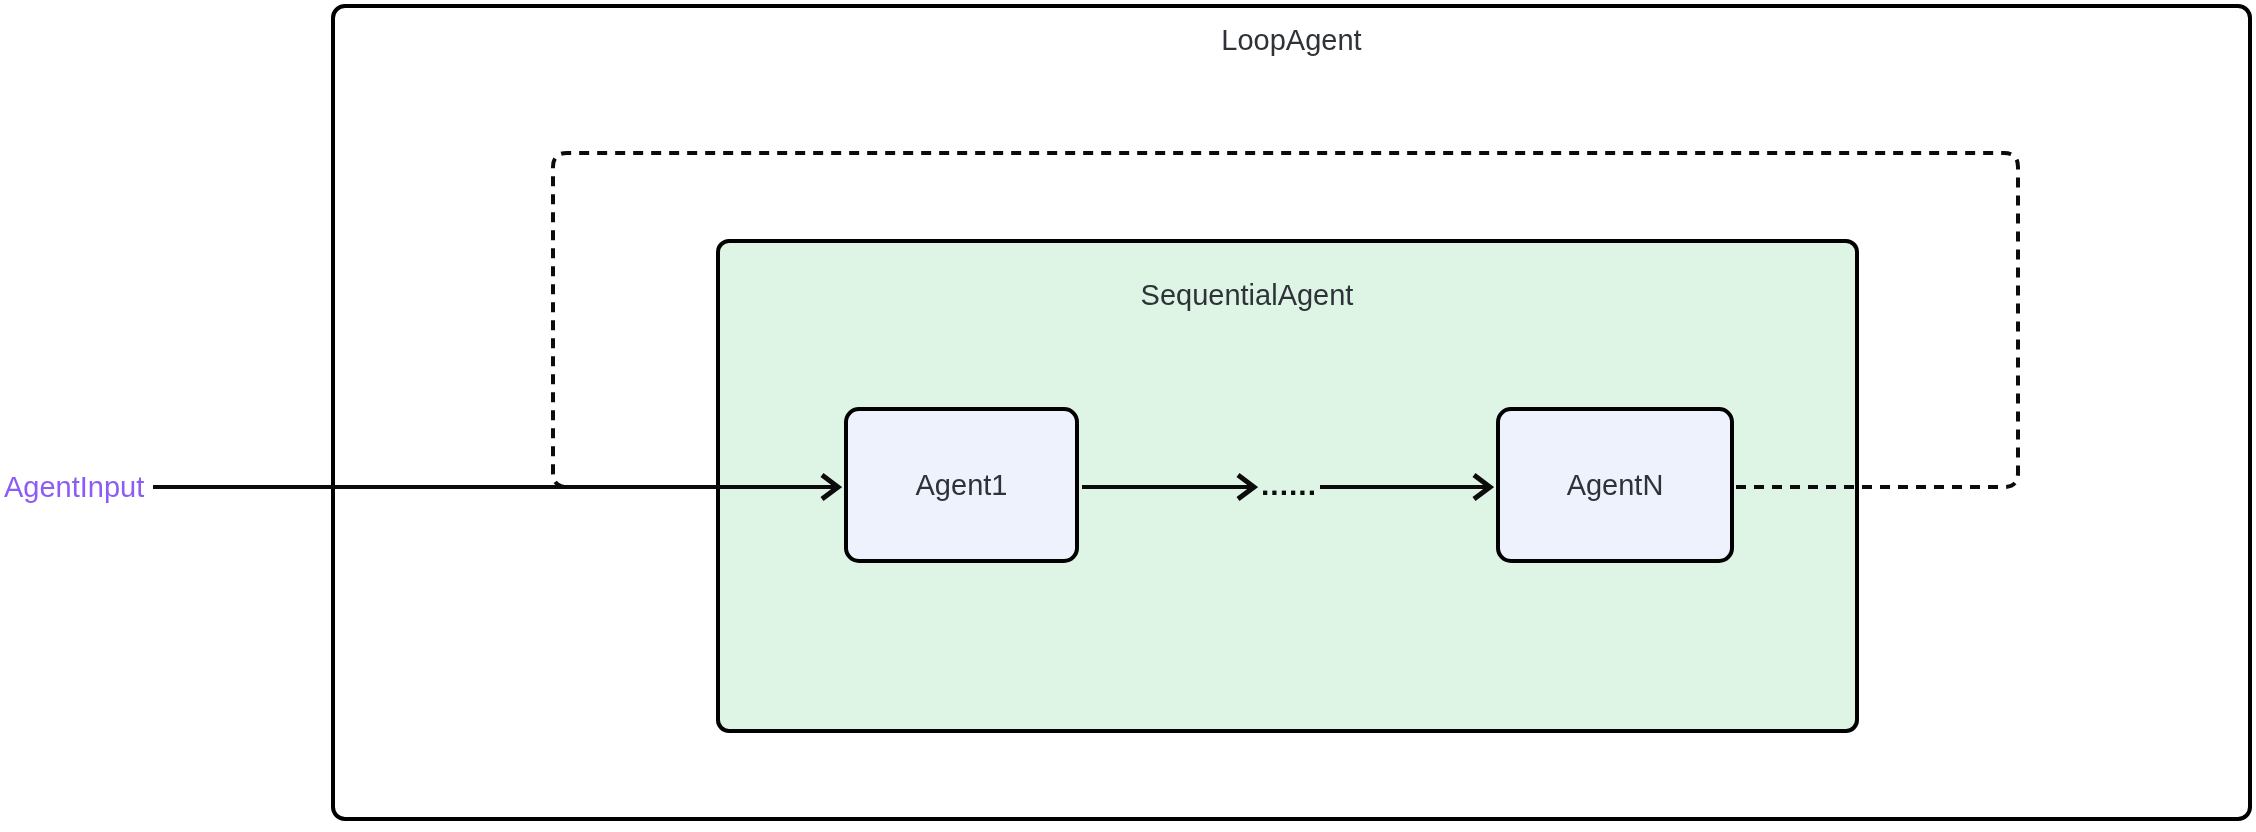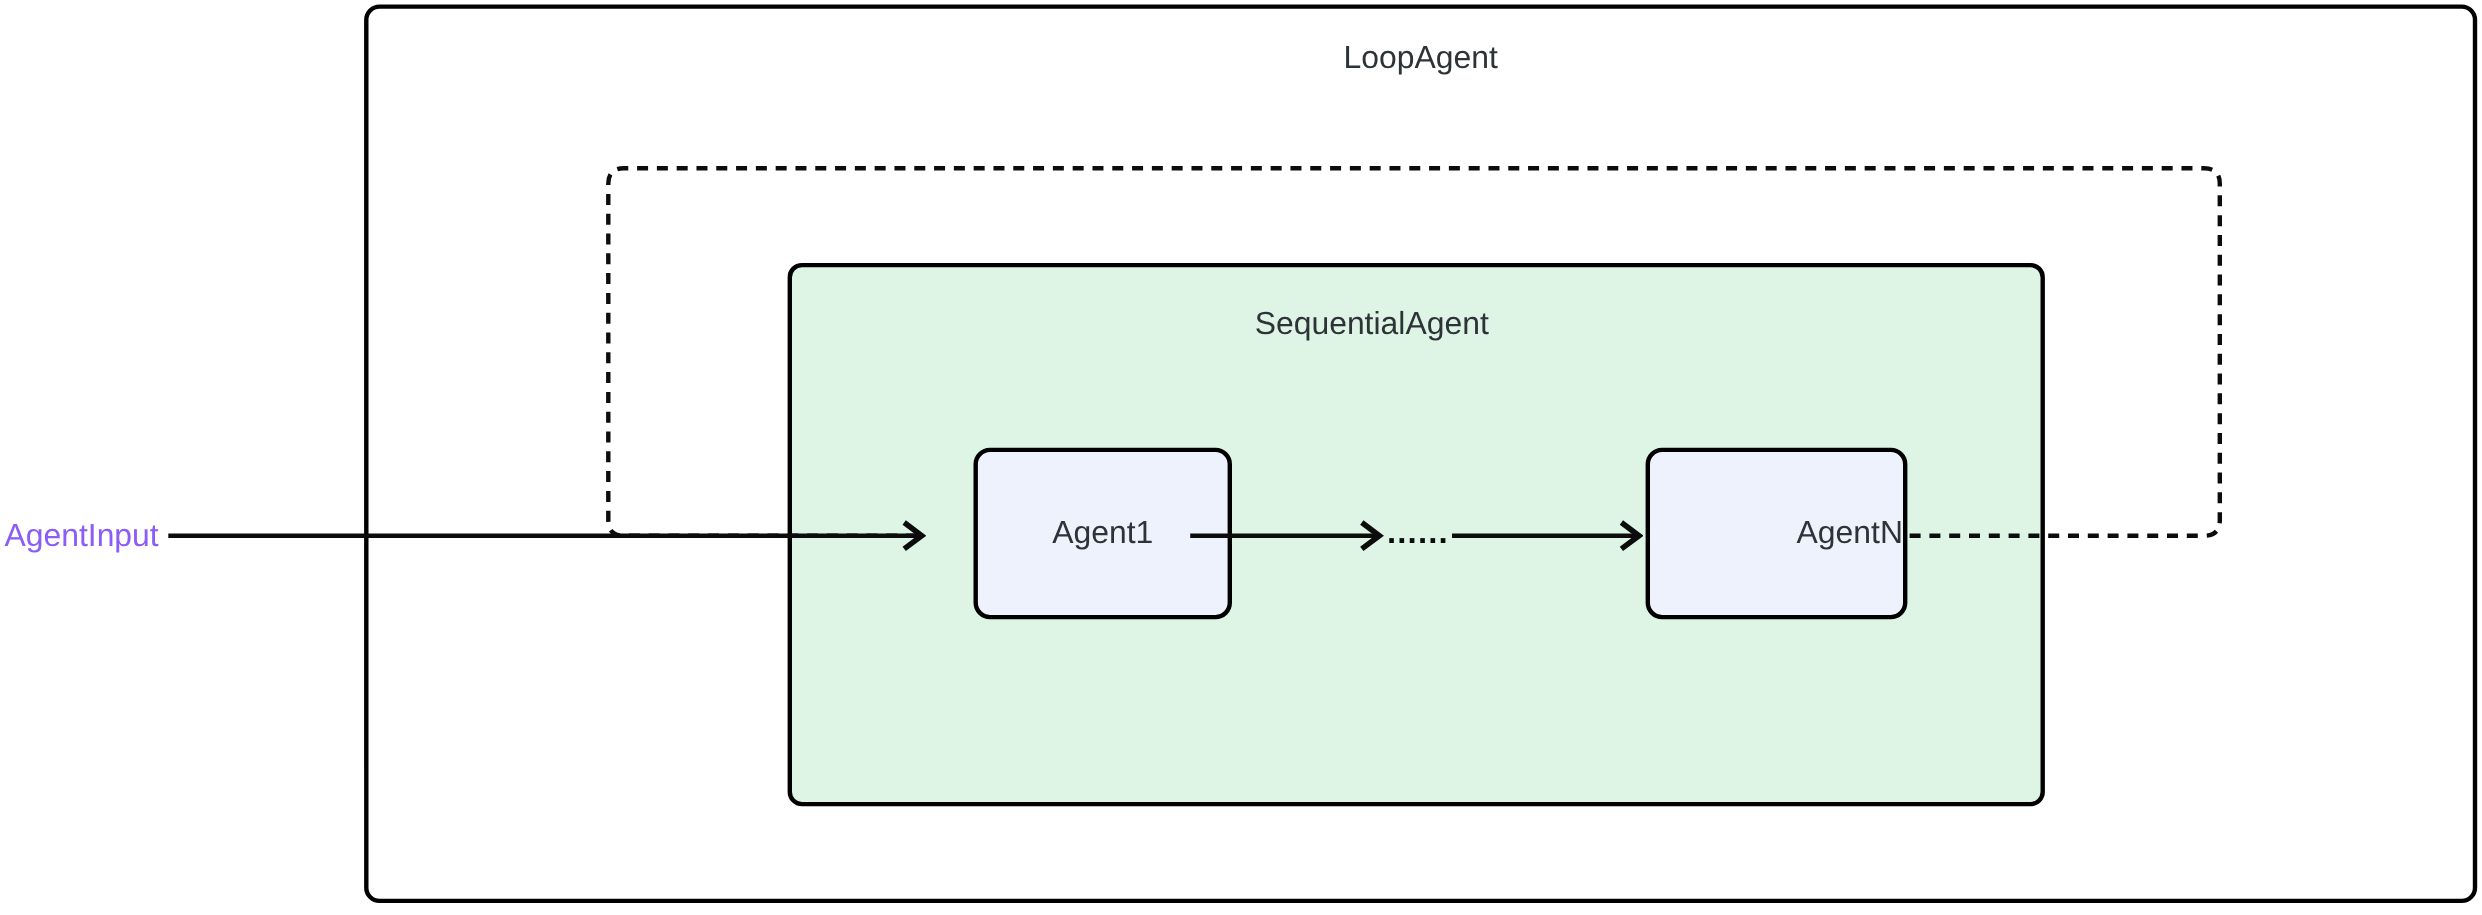--- a/index.html
+++ b/index.html
@@ -23,21 +23,21 @@
     width: 1921px;
     height: 817px;
     border: 4px solid #000000;
     border-radius: 14px;
     box-sizing: border-box;
     background: transparent;
   }
   .outer-label {
     position: absolute;
     left: 331px;
-    top: 37px;
+    top: 24px;
     width: 1921px;
     text-align: center;
     font-size: 29px;
     color: #2e3338;
   }
   
   .green-box {
     position: absolute;
     left: 716px;
     top: 239px;
@@ -65,22 +65,22 @@
     background: #eef2fc;
     border: 4px solid #000000;
     border-radius: 15px;
     box-sizing: border-box;
     display: flex;
     align-items: center;
     justify-content: center;
     font-size: 29px;
     color: #2e3338;
   }
-  .node-agent1 { left: 844px; width: 235px; margin-left: 41px; }
-  .node-agentn { left: 1496px; width: 238px; justify-content: flex-end; }
+  .node-agent1 { left: 844px; width: 235px; }
+  .node-agentn { left: 1496px; width: 238px; }
   
   .input-label {
     position: absolute;
     left: 4px;
     top: 467px;
     height: 40px;
     line-height: 40px;
     font-size: 29px;
     color: #8b5cf6;
     white-space: nowrap;

